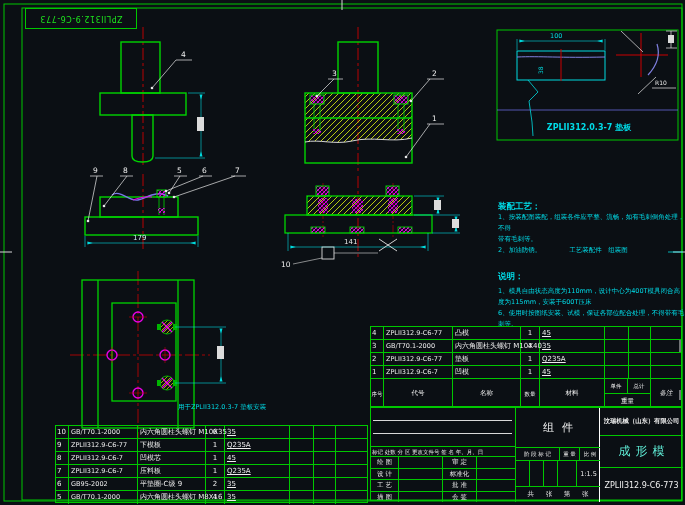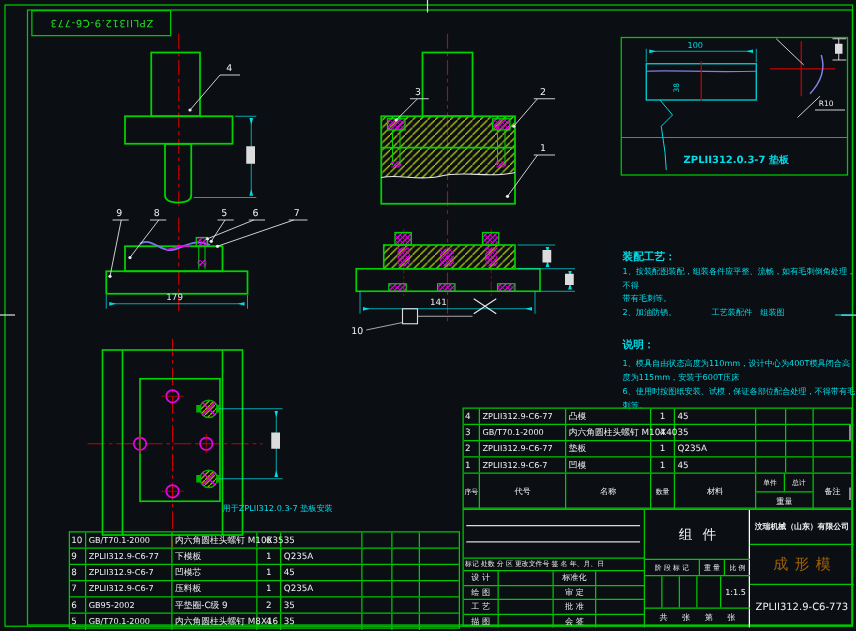--- a/index.html
+++ b/index.html
@@ -19,26 +19,26 @@
   #detail-label{left:505px;top:122px;width:168px;text-align:center;font-size:8px;font-weight:bold;color:#00dce8;}
   #plan-note{left:178px;top:403px;width:170px;font-size:6.5px;color:#00dce8;white-space:nowrap;}
   
   .bom{border:1px solid #00c800;box-sizing:border-box;}
   .r{display:flex;height:13px;border-bottom:1px solid #00c800;box-sizing:border-box;}
   .r:last-child{border-bottom:none;}
   .c{border-right:1px solid #00c800;box-sizing:border-box;height:100%;
      font-size:7px;line-height:12px;color:#efefef;padding-left:2px;overflow:hidden;white-space:nowrap;}
   .c:last-child{border-right:none;}
   .w1{width:13px;padding-left:1px;} .w2{width:69px;font-size:6.5px;} .w3{width:68px;overflow:visible;position:relative;z-index:2;}
-  .w4{width:19px;text-align:center;padding-left:0;} .w5{width:65px;} .w6{width:24px;} .w7{width:22px;} .w8{flex:1;}
+  .w4{width:19px;text-align:center;padding-left:0;} .w5{width:65px;text-decoration:underline;} .w6{width:24px;} .w7{width:22px;} .w8{flex:1;}
   
   .bh{display:flex;height:29px;border-bottom:0;box-sizing:border-box;}
   .bh .hc{border-right:1px solid #00c800;box-sizing:border-box;display:flex;align-items:center;justify-content:center;
           font-size:6.5px;color:#efefef;text-align:center;}
-  .bh .hc:last-child{border-right:none;}
+  .bh .hc:last-child{border-right:none;font-style:italic;}
   .wg{width:46px;display:flex;flex-direction:column;border-right:1px solid #00c800;box-sizing:border-box;}
   .wg .top{display:flex;height:15px;border-bottom:1px solid #00c800;box-sizing:border-box;}
   .wg .top div{flex:1;display:flex;align-items:center;justify-content:center;font-size:5.5px;color:#efefef;border-right:1px solid #00c800;box-sizing:border-box;}
   .wg .top div:last-child{border-right:none;}
   .wg .bot{flex:1;display:flex;align-items:center;justify-content:center;font-size:6.5px;color:#efefef;}
   
   #titleblock{left:370px;top:407px;width:312px;height:94px;border:1px solid #00c800;box-sizing:border-box;}
   #titleblock *{box-sizing:border-box;}
   .tb-left{position:absolute;left:0;top:0;width:145px;height:94px;border-right:1px solid #00c800;}
   .revzone{position:absolute;left:0;top:0;width:145px;height:39px;border-bottom:1px solid #00c800;}
@@ -60,21 +60,21 @@
   .stagec{position:absolute;left:0;top:53px;width:84px;height:26px;border-bottom:1px solid #00c800;display:flex;}
   .stagec .sc{width:14px;border-right:1px solid #00c800;}
   .stagec .scb{width:20px;border-right:1px solid #00c800;margin-left:-1px;}
   .stagec .scv{flex:1;display:flex;align-items:center;justify-content:center;font-size:6.5px;color:#efefef;}
   .sheets{position:absolute;left:0;top:79px;width:84px;height:15px;display:flex;align-items:center;justify-content:space-evenly;
           font-size:6.5px;color:#e8e8e8;}
   .tb-right{position:absolute;left:229px;top:0;width:83px;height:94px;}
   .company{position:absolute;left:0;top:0;width:83px;height:28px;border-bottom:1px solid #00c800;
            display:flex;align-items:center;justify-content:center;font-size:6.3px;font-weight:bold;color:#f0f0f0;white-space:nowrap;overflow:hidden;}
   .product{position:absolute;left:0;top:28px;width:83px;height:32px;border-bottom:1px solid #00c800;
-           display:flex;align-items:center;justify-content:center;font-size:12px;letter-spacing:5px;color:#a16207;padding-left:5px;}
+           display:flex;align-items:center;justify-content:center;font-size:12px;letter-spacing:5px;color:#5eead4;padding-left:5px;}
   .dwgno{position:absolute;left:0;top:60px;width:83px;height:34px;
          display:flex;align-items:center;justify-content:center;font-size:8px;color:#f0f0f0;}
 </style>
 </head>
 <body>
 
 <div id="canvas">
 
   <svg class="abs" style="left:0;top:0" width="685" height="505" viewBox="0 0 685 505">
     <defs>
@@ -469,29 +469,29 @@
 
   <div class="abs" id="titleblock">
     <div class="tb-left">
       <div class="revzone">
         <div class="revline" style="top:12px;"></div>
         <div class="revline" style="top:25px;"></div>
       </div>
       <div class="revheader">标记 处数 分 区 更改文件号 签 名 年、月、日</div>
       <div class="roles">
         <div class="rolerow">
+          <div class="rl1">绘 图</div>
+          <div class="rl2"></div>
+          <div class="rl3">审 定</div>
+          <div class="rl4"></div>
+        </div>
+        <div class="rolerow">
           <div class="rl1">设 计</div>
           <div class="rl2"></div>
           <div class="rl3">标准化</div>
-          <div class="rl4"></div>
-        </div>
-        <div class="rolerow">
-          <div class="rl1">绘 图</div>
-          <div class="rl2"></div>
-          <div class="rl3">审 定</div>
           <div class="rl4"></div>
         </div>
         <div class="rolerow">
           <div class="rl1">工 艺</div>
           <div class="rl2"></div>
           <div class="rl3">批 准</div>
           <div class="rl4"></div>
         </div>
         <div class="rolerow">
           <div class="rl1">描 图</div>

